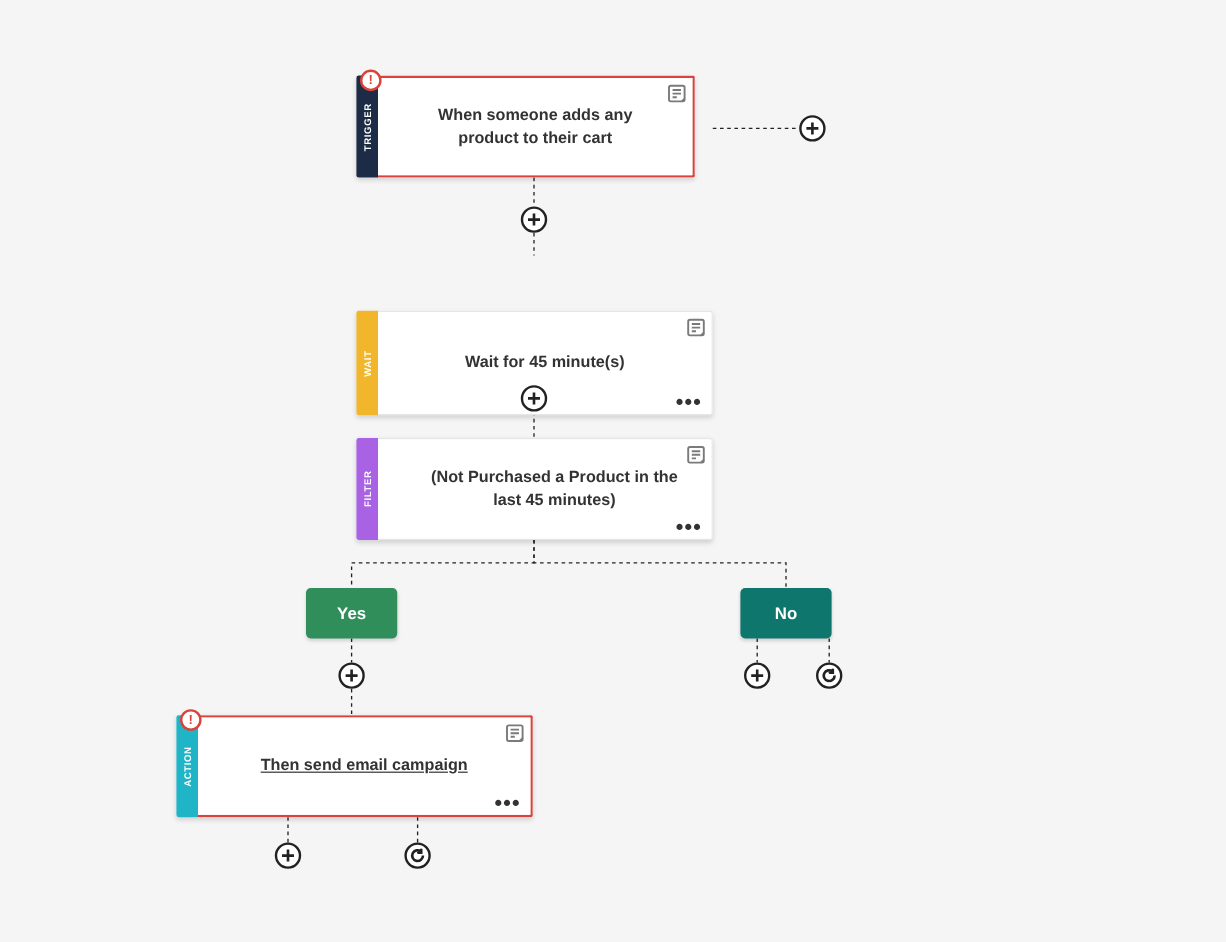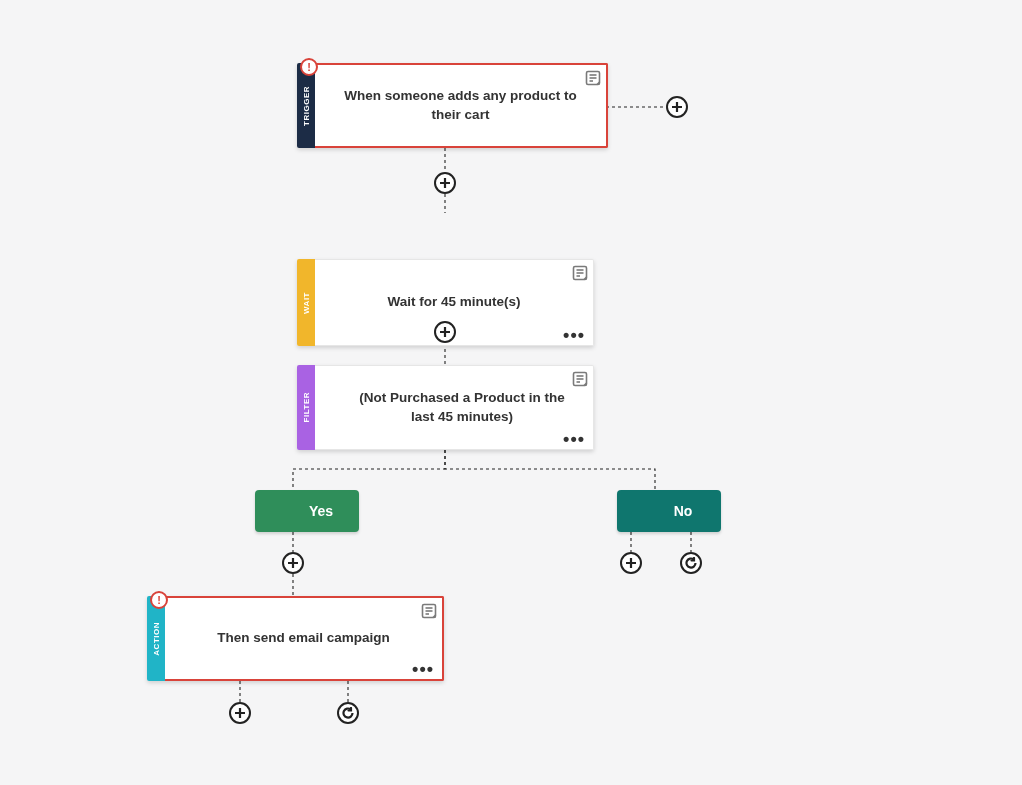--- a/index.html
+++ b/index.html
@@ -138,39 +138,38 @@
     height: 42px;
     border-radius: 4px;
     display: flex;
     align-items: center;
     justify-content: center;
     color: #fff;
     font-weight: 700;
     font-size: 14px;
     box-shadow: 0 2px 3px rgba(0,0,0,0.15);
     cursor: pointer;
-    padding-left: 28px;
   }
 
   
-  #node-trigger { left: 297px; top: 63px; width: 311px; height: 85px; }
+  #node-trigger { left: 297px; top: 63px; width: 282px; height: 85px; }
   #node-trigger .tab { background: #1c2c46; }
   #node-trigger .body { border: 2px solid #d9433a; border-left: none; }
 
   #node-wait    { left: 297px; top: 213px; width: 297px; height: 87px; margin-top: 46px; }
   #node-wait .tab { background: #f1b62b; }
   #node-wait .body { border: 1px solid #e6e6e6; border-left: none; }
 
   #node-filter  { left: 297px; top: 365px; width: 297px; height: 85px; }
   #node-filter .tab { background: #a962e3; }
   #node-filter .body { border: 1px solid #e6e6e6; border-left: none; padding-left: 44px; }
 
   #node-action  { left: 147px; top: 596px; width: 297px; height: 85px; }
   #node-action .tab { background: #20b4c7; }
-  #node-action .body { border: 2px solid #d9433a; border-left: none; }
+  #node-action .body { border: 2px solid #d9433a; border-left: none; text-decoration: underline; }
 
   #pill-yes { left: 255px; top: 490px; background: #2f8e5a; }
   #pill-no  { left: 617px; top: 490px; background: #0f766e; }
 
 </style>
 </head>
 <body>
 
 <div class="canvas">
 

